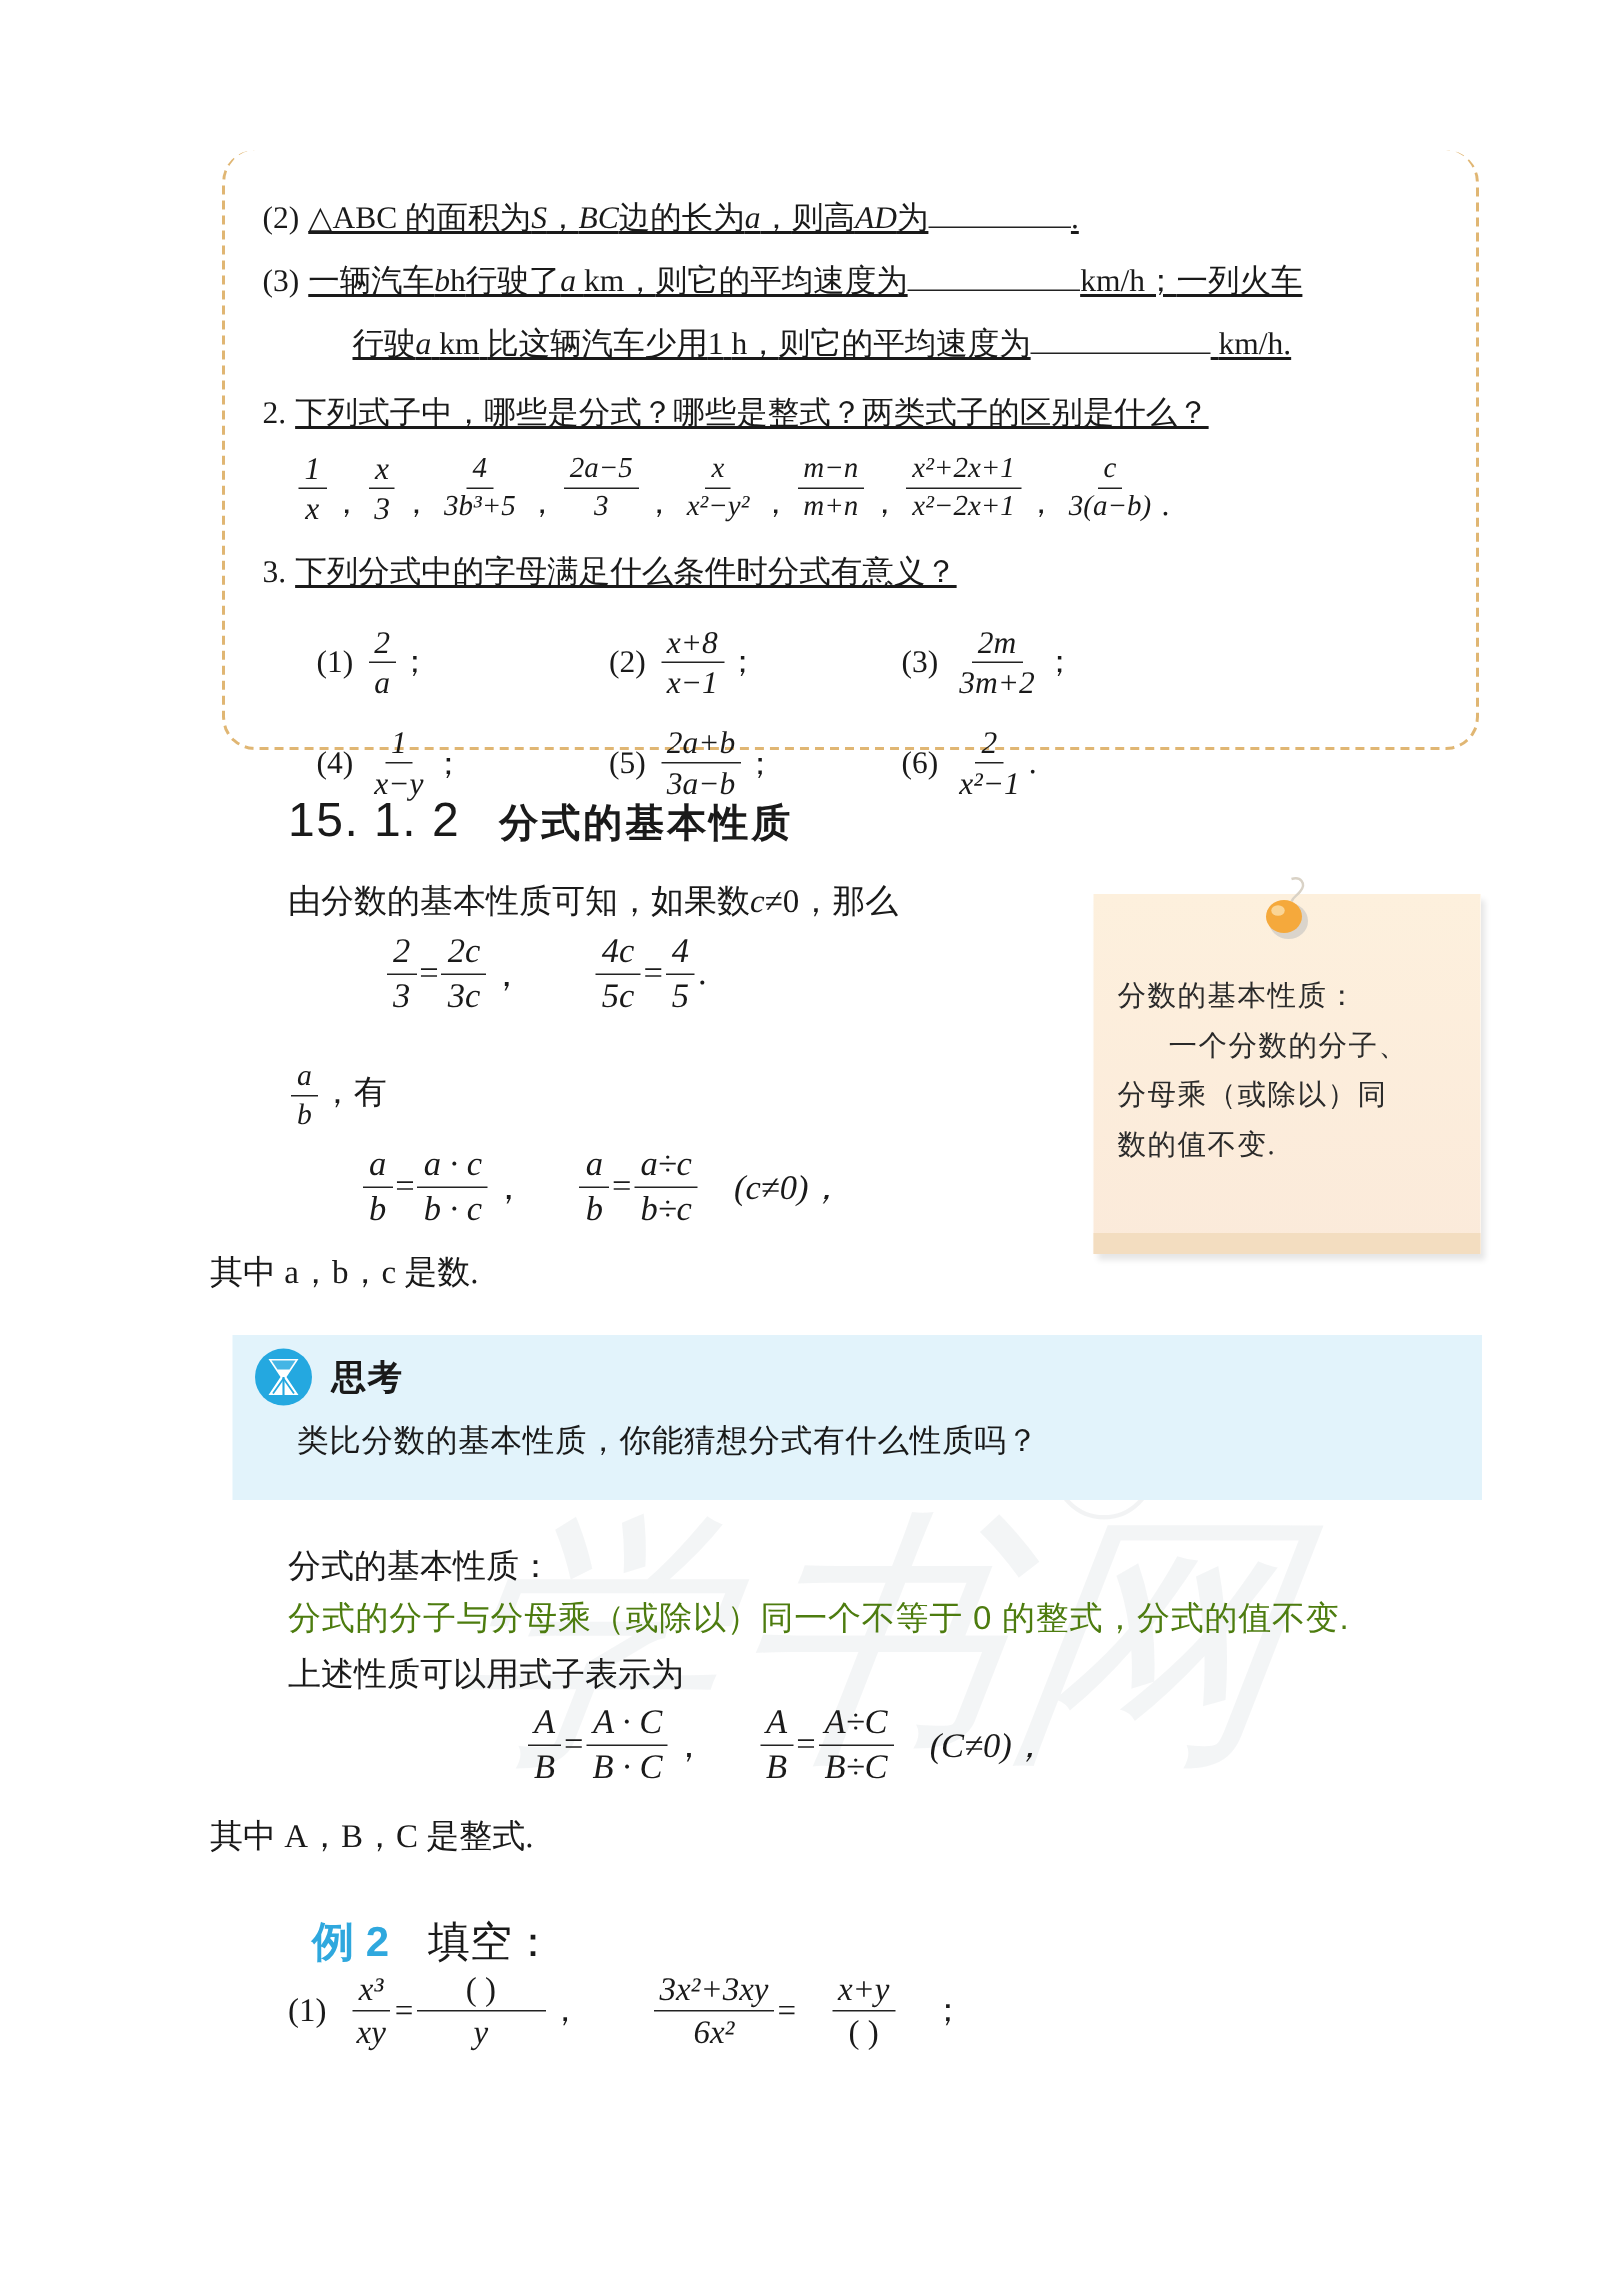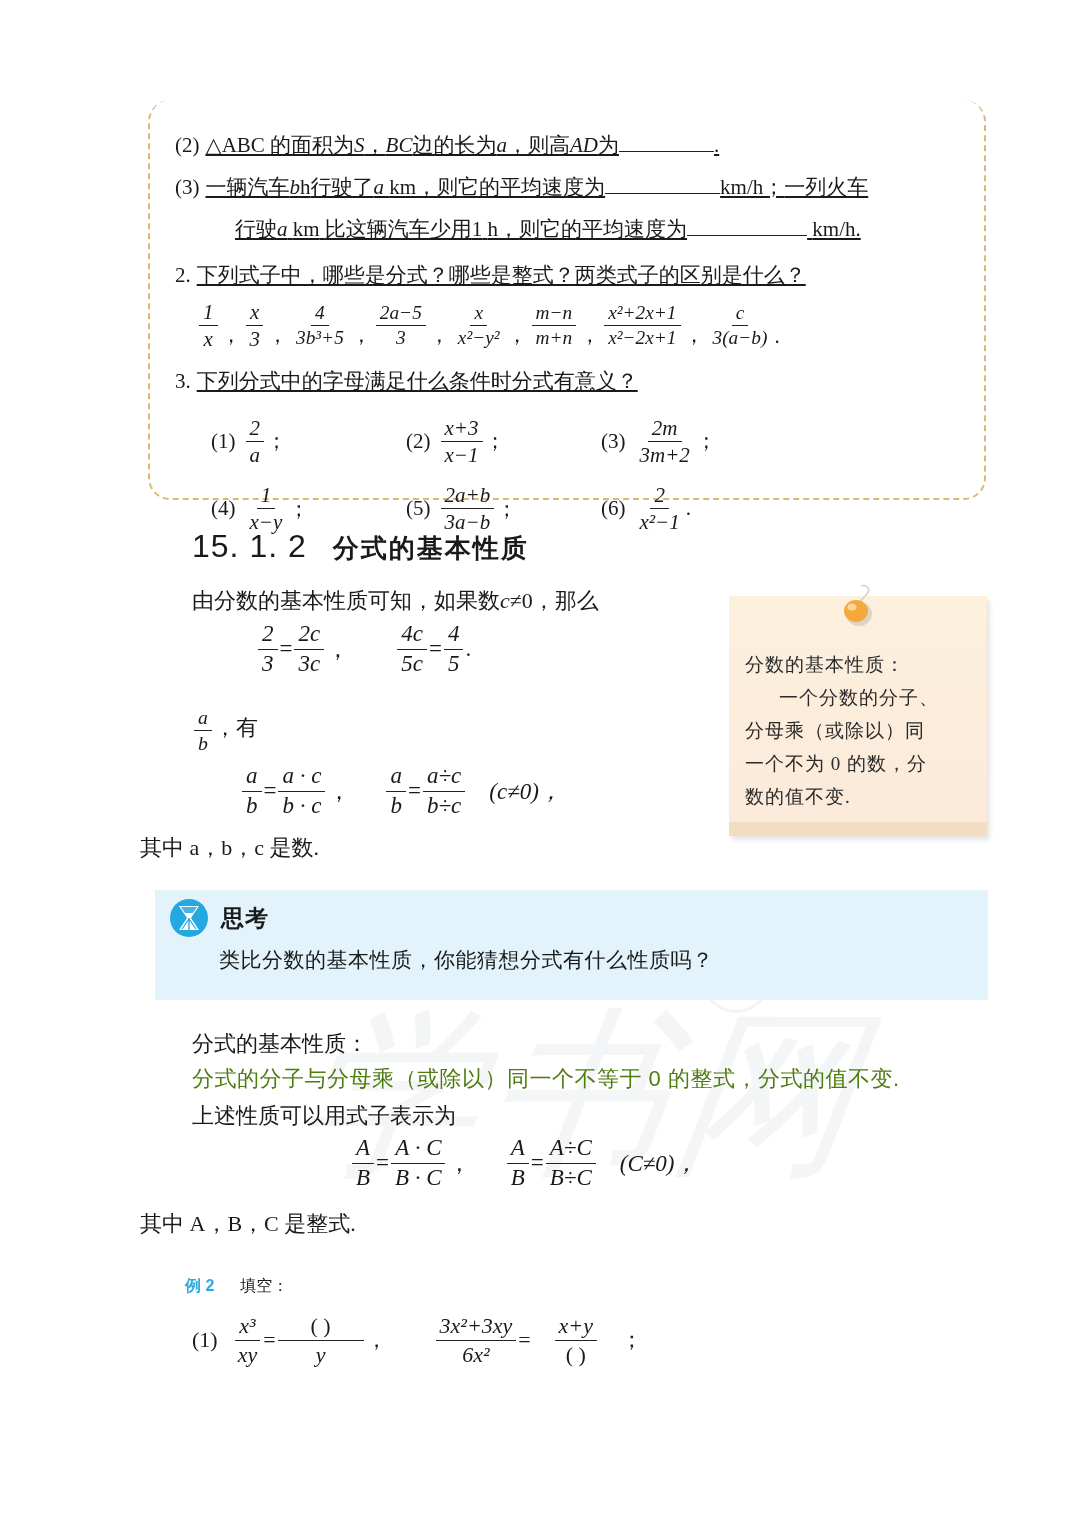--- a/index.html
+++ b/index.html
@@ -252,33 +252,33 @@
   .think-icon { width: 40px; height: 40px; flex: 0 0 auto; }
   .think-label {
     font-family: "Liberation Sans", sans-serif;
     font-weight: bold;
     font-size: 23px;
     margin-left: 12px;
     letter-spacing: 1px;
   }
   .think-q {
     font-size: 21px;
-    padding-left: 64px;
+    padding-left: 43px;
     margin-top: 8px;
     letter-spacing: 0.5px;
   }
 
   
   .ex2-head {
     position: absolute;
-    left: 185px;
+    left: 208px;
     top: 1276px;
     display: flex;
     align-items: baseline;
-    font-size: 16px;
+    font-size: 28px;
   }
   .ex2-tag {
     color: #2fa8de;
     font-family: "Liberation Sans", sans-serif;
     font-weight: bold;
     margin-right: 26px;
   }
   .ex2-row {
     position: absolute;
     left: 192px;
@@ -385,21 +385,21 @@
         <span class="lbl">(1)</span>
         <span class="frac">
             <span class="num">2</span>
             <span class="den">a</span>
           </span>
         <span>；</span>
       </span>
       <span class="q3item">
         <span class="lbl">(2)</span>
         <span class="frac">
-            <span class="num">x+3</span>
+            <span class="num">x+8</span>
             <span class="den">x−1</span>
           </span>
         <span>；</span>
       </span>
       <span class="q3item">
         <span class="lbl">(3)</span>
         <span class="frac">
             <span class="num">2m</span>
             <span class="den">3m+2</span>
           </span>
@@ -505,21 +505,20 @@
     <svg class="pin" viewBox="0 0 46 54">
       <path d="M26 4 C32 2, 36 7, 32 12 C30 15, 27 16, 26 19" fill="none" stroke="#d9d2c6" stroke-width="1.6"></path>
       <ellipse cx="24" cy="32" rx="13" ry="12" fill="#bdbdbd" opacity="0.55"></ellipse>
       <ellipse cx="21" cy="29" rx="12" ry="11" fill="#f5a93c"></ellipse>
       <ellipse cx="17" cy="25" rx="4.5" ry="3.5" fill="#fbd9a0" opacity="0.9"></ellipse>
     </svg>
     <div class="note-text">
       <div>分数的基本性质：</div>
       <div class="l1">一个分数的分子、</div>
       <div>分母乘（或除以）同</div>
-      <div>一个不为 0 的数，分</div>
       <div>数的值不变.</div>
     </div>
     <div class="note-band"></div>
   </div>
 
   <div class="think">
     <div class="think-head">
       <svg class="think-icon" viewBox="0 0 40 40">
         <circle cx="20" cy="20" r="19" fill="#24a8e0"></circle>
         <path d="M10 8 L30 8 L22 20 L30 32 L10 32 L18 20 Z" fill="#ffffff"></path>

